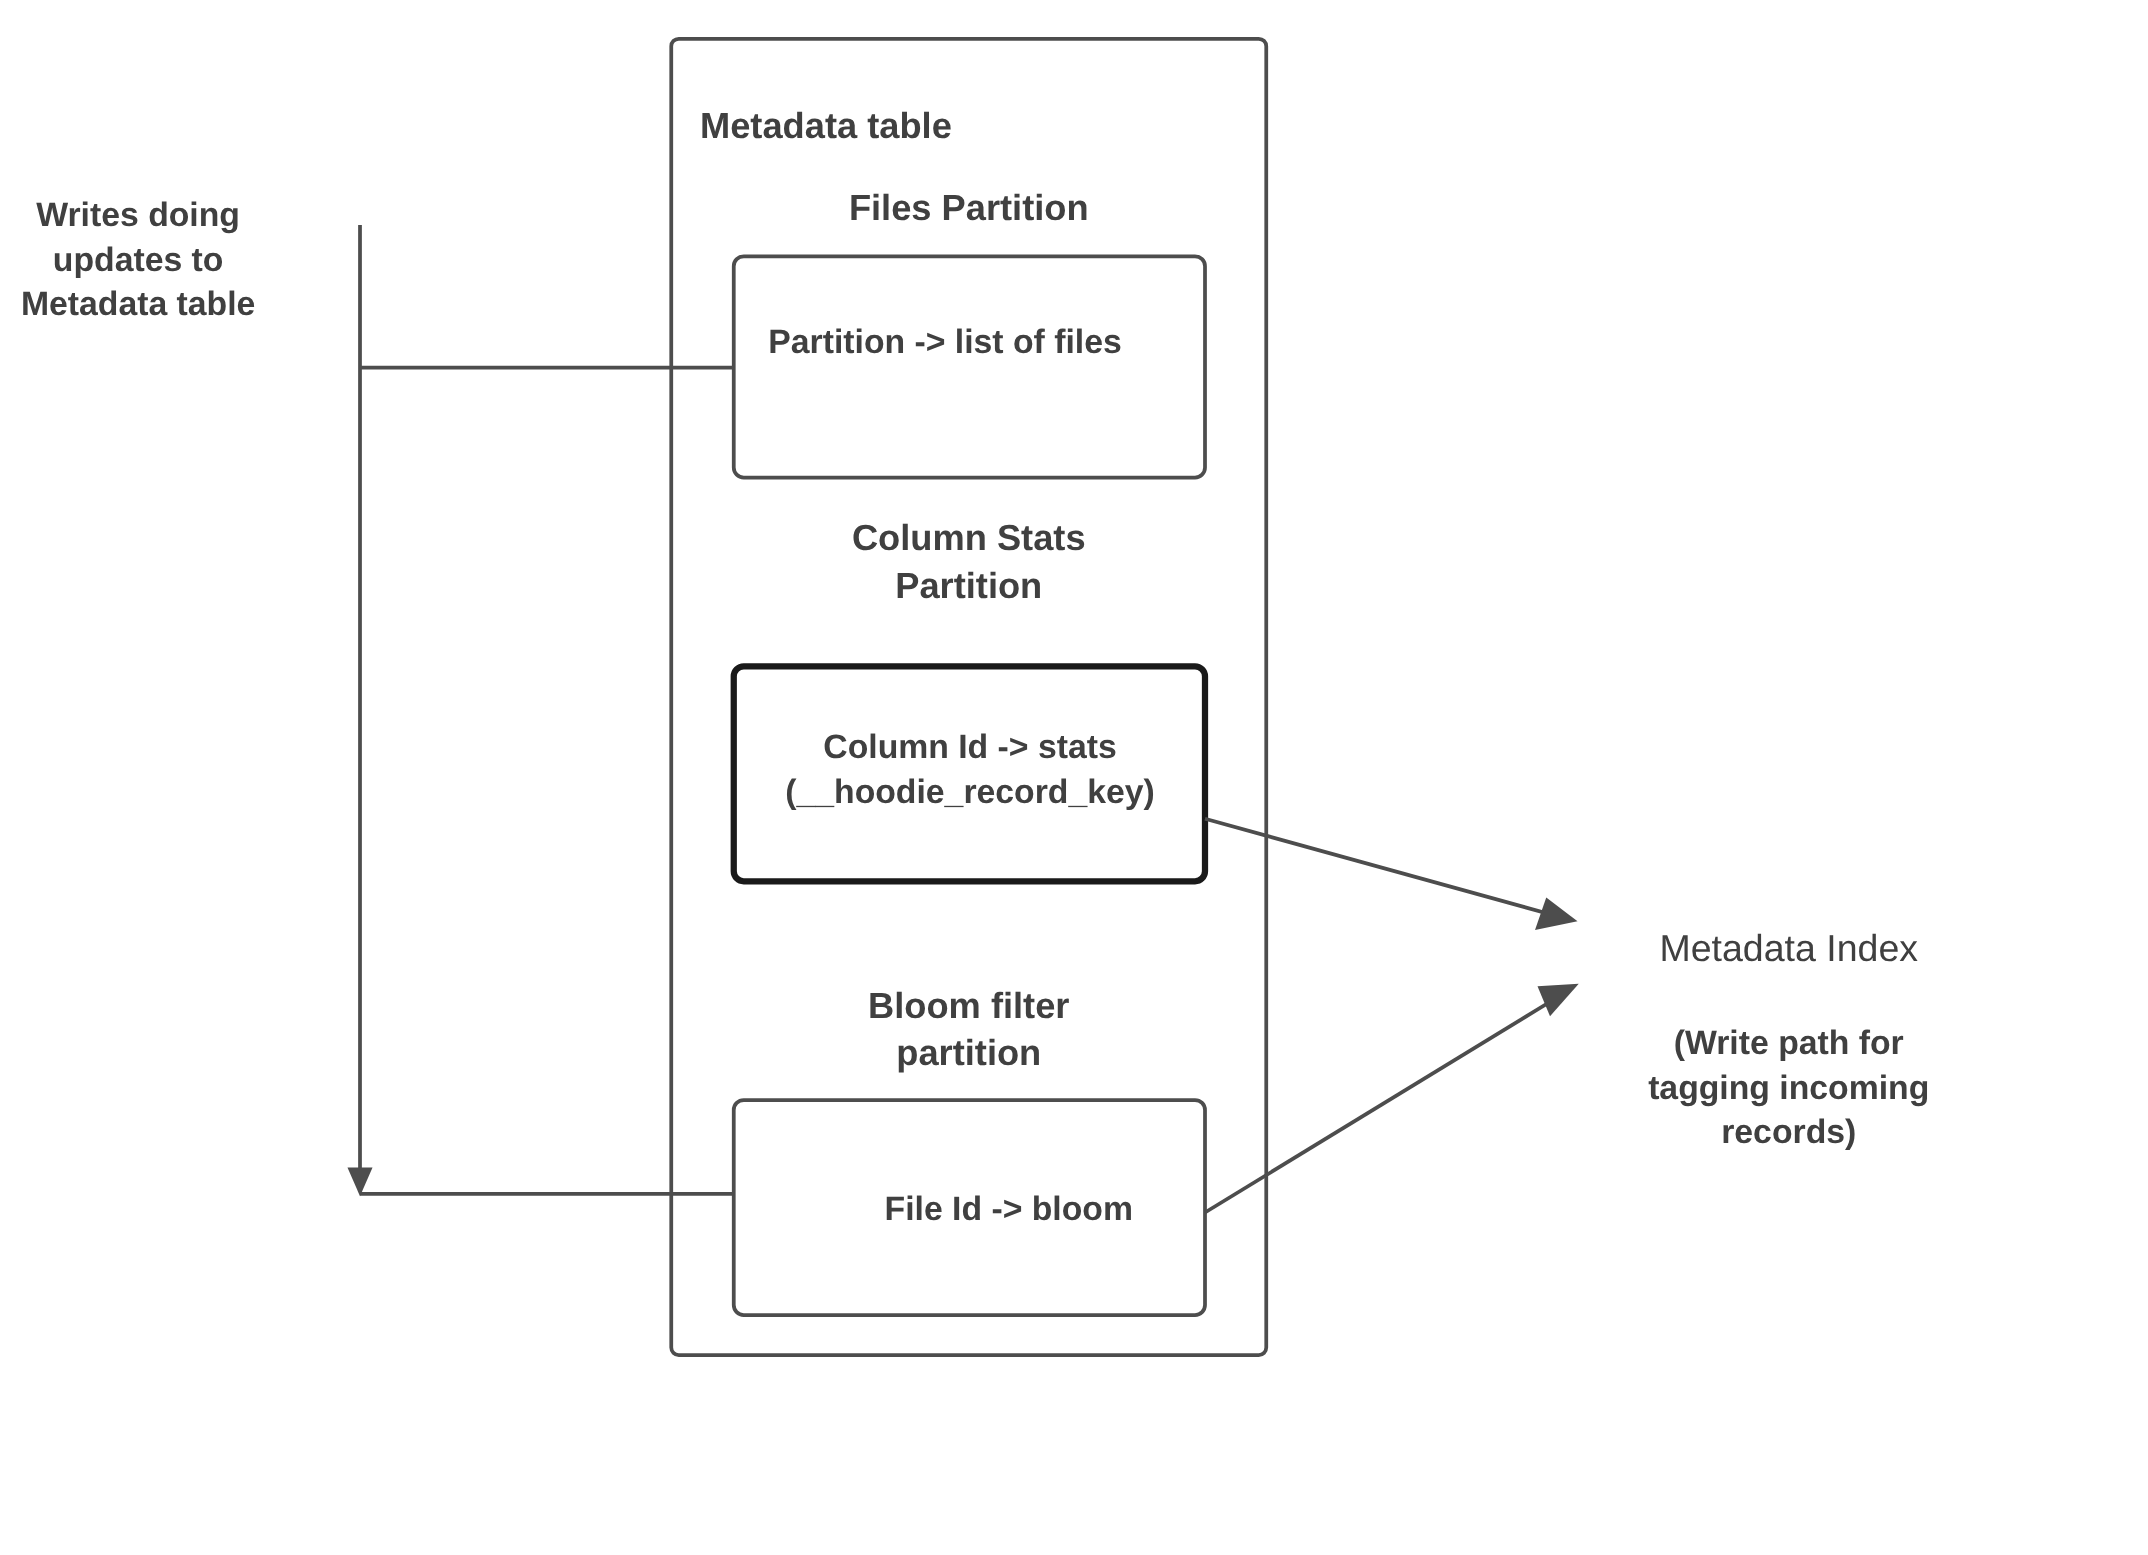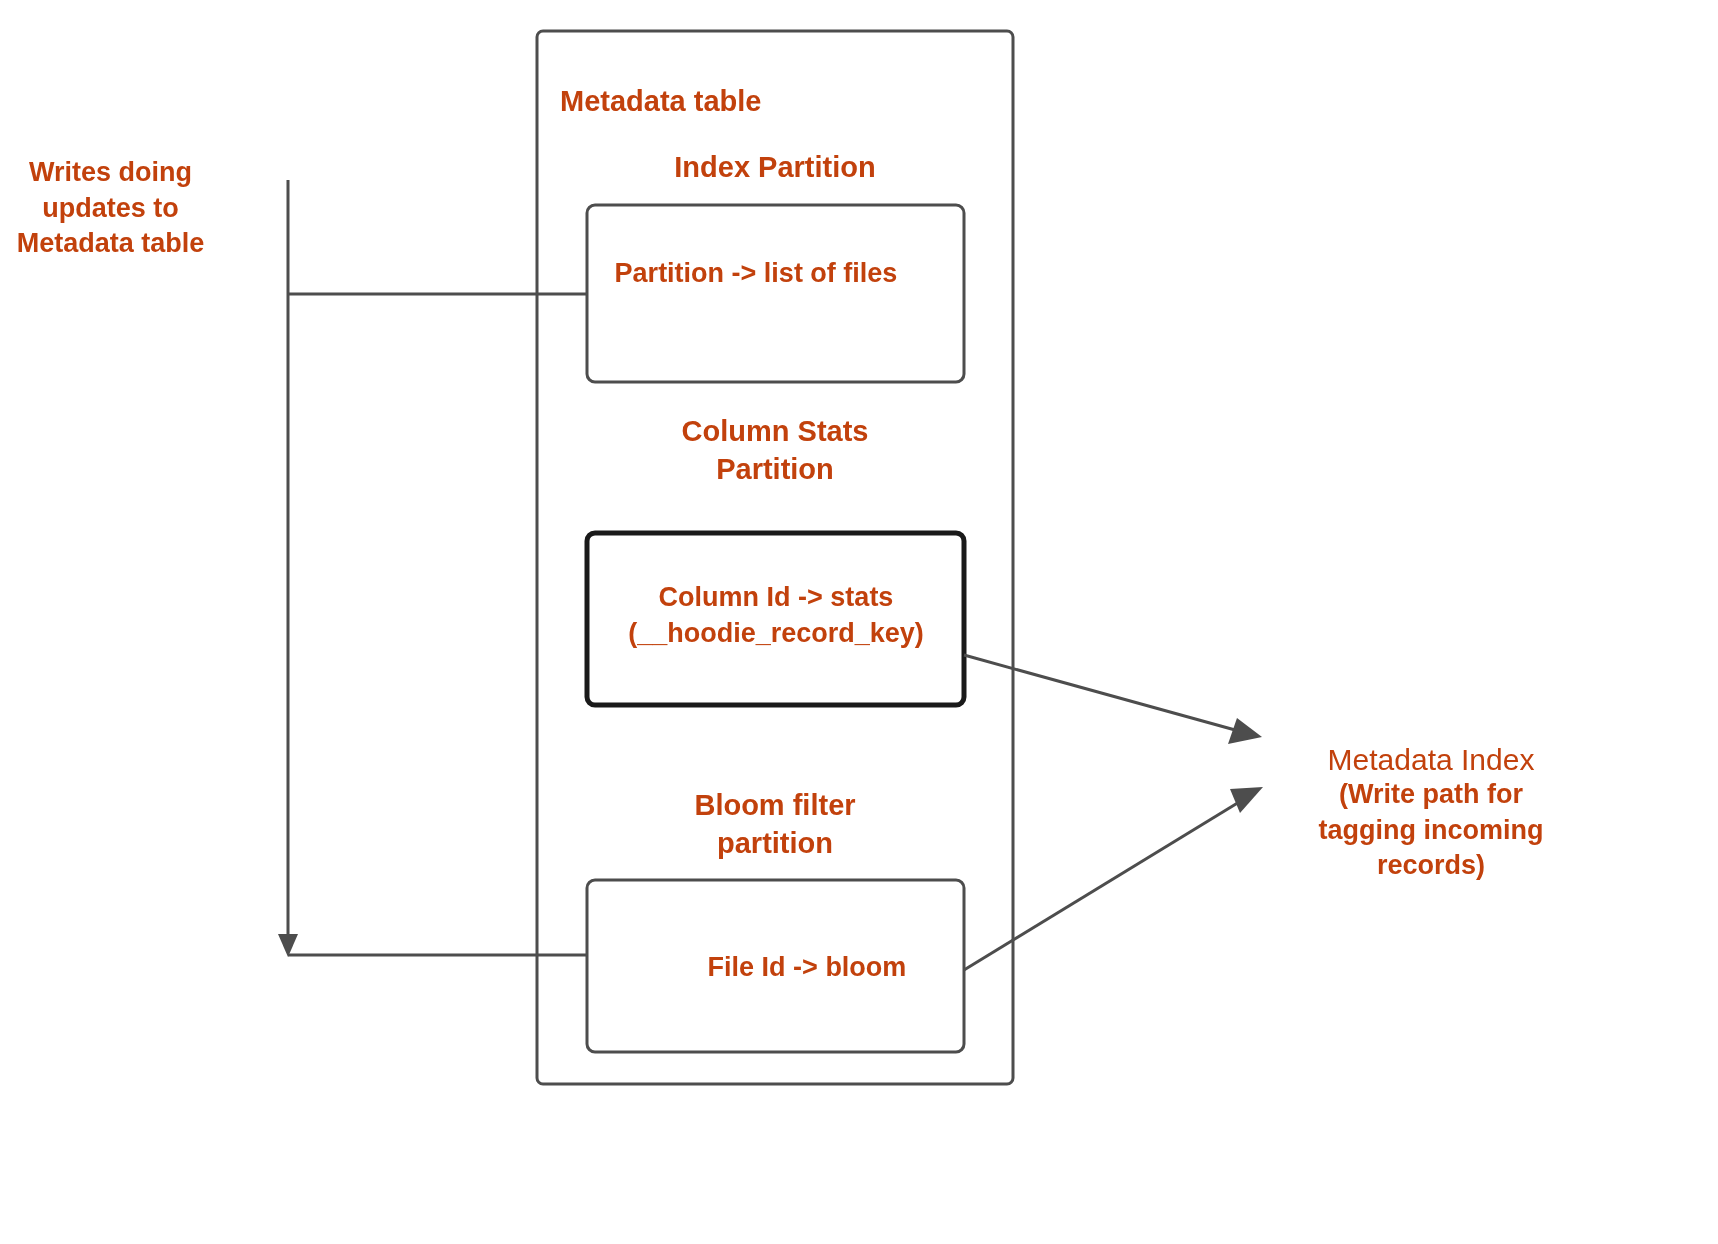--- a/index.html
+++ b/index.html
@@ -46,21 +46,21 @@
   }
   .arrowhead {
     fill: #4d4d4d;
     stroke: none;
   }
   .label {
     position: absolute;
     text-align: center;
     line-height: 1.32;
     white-space: pre-line;
-    color: #c2410c;
+    color: #404040;
     -webkit-font-smoothing: antialiased;
   }
   .label.plain {
     font-size: 27px;
     font-weight: 700;
   }
   .label.bold {
     font-size: 30px;
     font-weight: 400;
   }
@@ -77,21 +77,21 @@
   
   #writes-note      { left: 8px;    top: 155px;  width: 205px; }
   #metadata-title   { left: 560px;  top: 82px;   width: 340px; }
   #files-heading    { left: 585px;  top: 148px;  width: 380px; }
   #files-body       { left: 588px;  top: 256px;  width: 336px; }
   #colstats-heading { left: 585px;  top: 412px;  width: 380px; }
   #colstats-body    { left: 588px;  top: 580px;  width: 376px; }
   #bloom-heading    { left: 585px;  top: 786px;  width: 380px; }
   #bloom-body       { left: 588px;  top: 950px;  width: 376px; margin-left: 31px; }
   #index-title      { left: 1288px; top: 740px;  width: 286px; }
-  #index-note       { left: 1298px; top: 777px;  width: 266px; }
+  #index-note       { left: 1298px; top: 817px;  width: 266px; }
 </style>
 </head>
 <body>
 
 <div id="diagram-root">
 
   <svg id="diagram-canvas" viewBox="0 0 1718 1244">
 
     <rect class="shape-outline" x="537" y="31" rx="6" ry="6" width="476" height="1053"></rect>
 
@@ -113,21 +113,21 @@
     <polygon class="arrowhead" points="1263,787 1240,813 1230,789"></polygon>
 
   </svg>
 
   <div class="label plain" id="writes-note">Writes doing
 updates to
 Metadata table</div>
 
   <div class="label title" id="metadata-title">Metadata table</div>
 
-  <div class="label heading" id="files-heading">Index Partition</div>
+  <div class="label heading" id="files-heading">Files Partition</div>
 
   <div class="label plain" id="files-body">Partition -&gt; list of files</div>
 
   <div class="label heading" id="colstats-heading">Column Stats
 Partition</div>
 
   <div class="label plain" id="colstats-body">Column Id  -&gt; stats
 (__hoodie_record_key)</div>
 
   <div class="label heading" id="bloom-heading">Bloom filter

